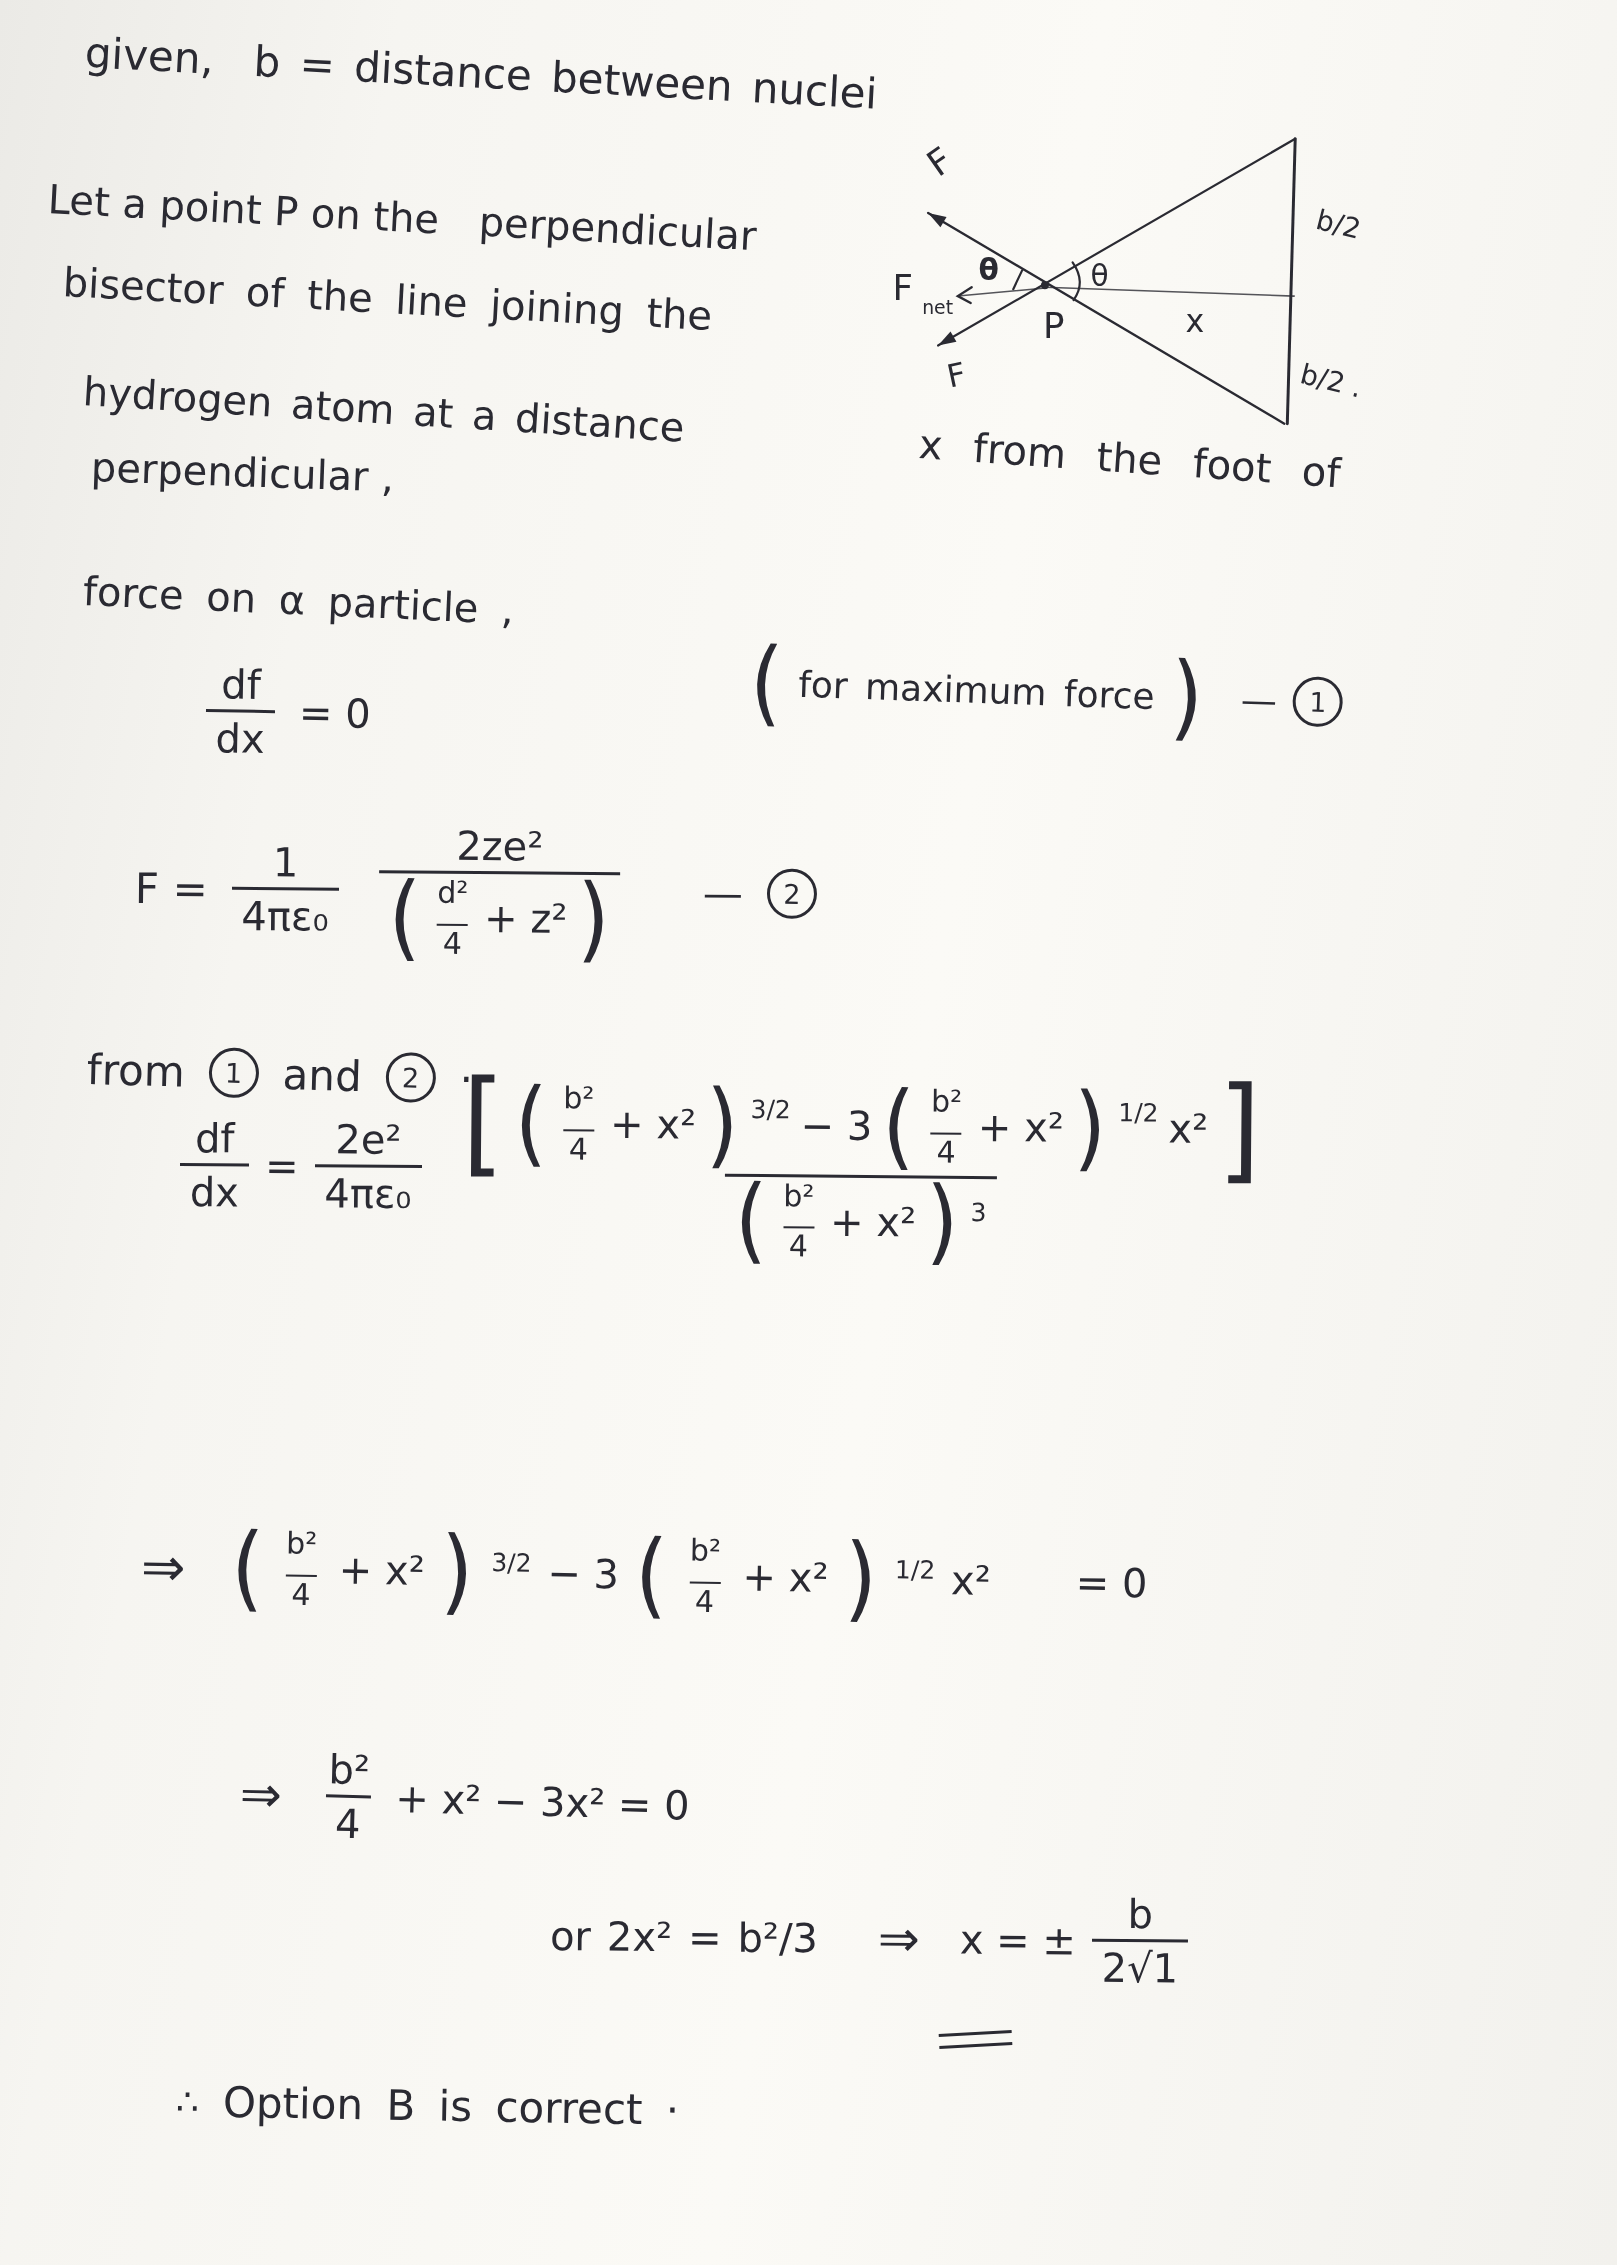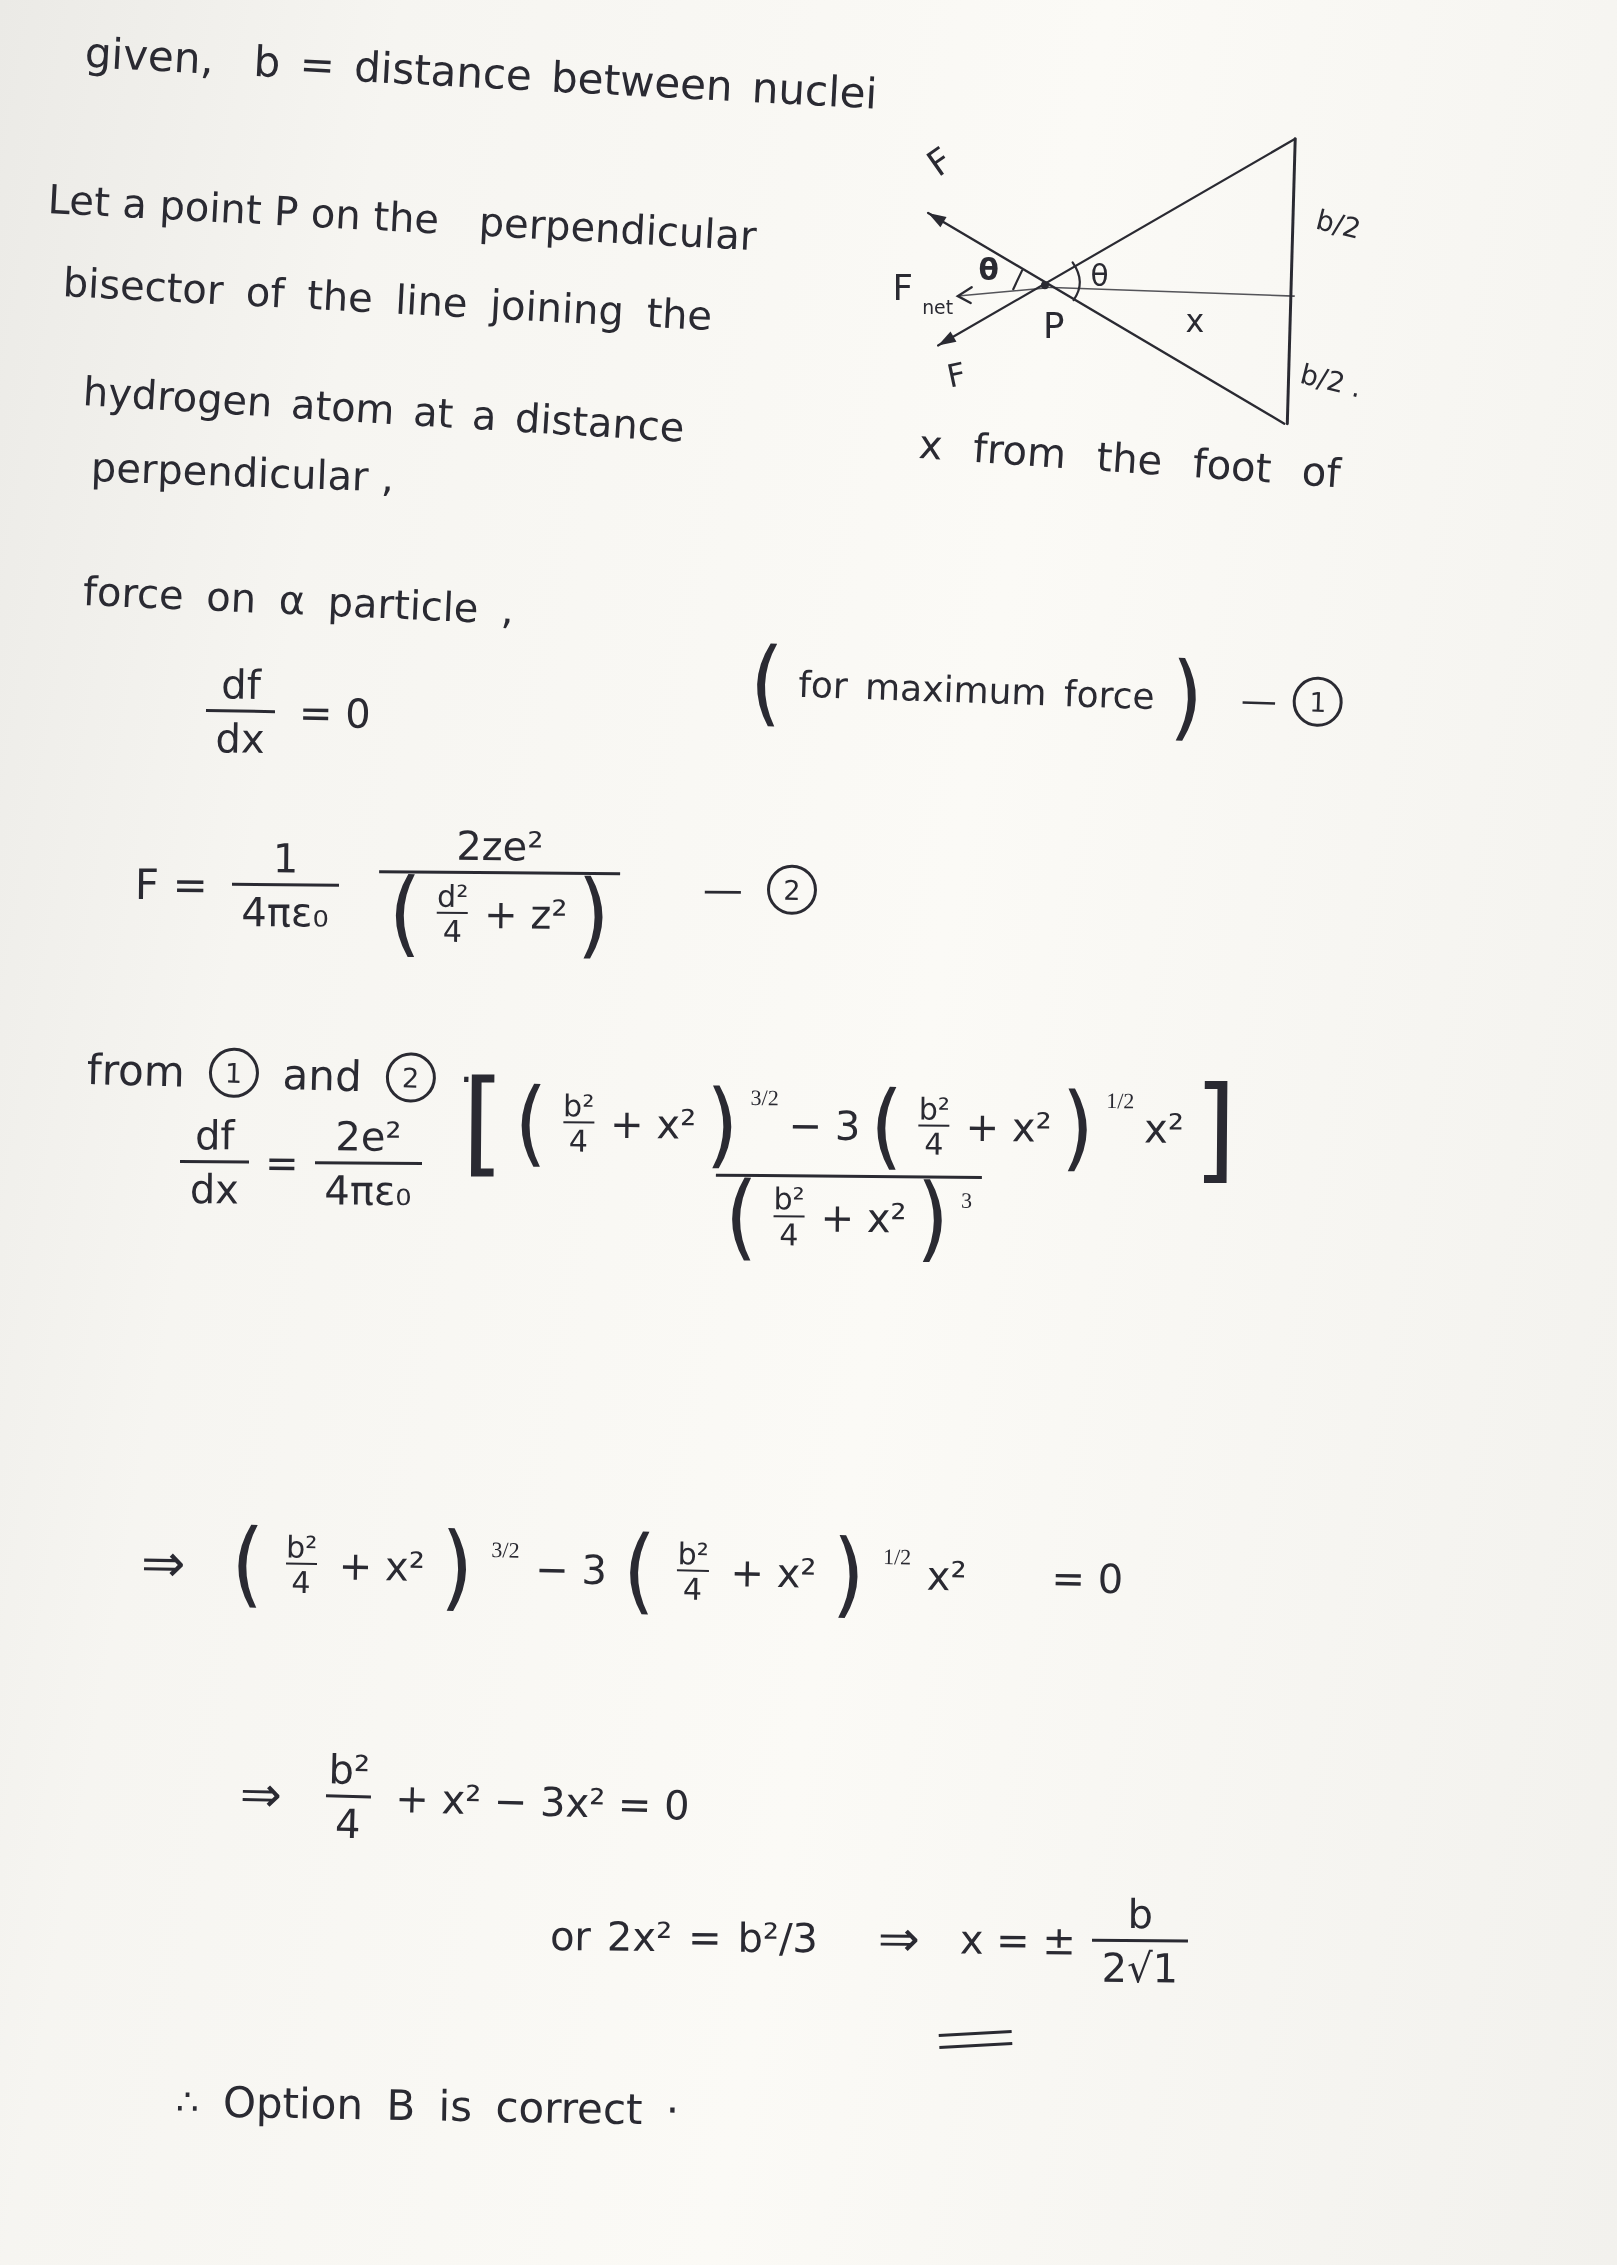--- a/index.html
+++ b/index.html
@@ -11,25 +11,25 @@
   .hw{position:absolute;white-space:nowrap;display:flex;align-items:center;transform-origin:left center;}
   .t42{font-size:42px;} .t40{font-size:40px;} .t36{font-size:36px;}
   .gap16{gap:16px;} .gap24{gap:24px;} .gap40{gap:40px;}
   .ws6{word-spacing:6px;} .ws10{word-spacing:10px;} .ws18{word-spacing:18px;}
   
   .fr{display:inline-flex;flex-direction:column;align-items:center;line-height:1.15;}
   .fr .n{padding:0 10px 2px;}
   .fr .d{border-top:3px solid currentColor;padding:3px 10px 0;}
   .fr.sm{font-size:30px;line-height:1.05;}
   .fr.sm .d{border-top-width:2.5px;padding:2px 6px 0;}
-  .fr.sm .n{padding:0 6px 0;}
+  .fr.sm .n{padding:0 6px 15px;}
   .row{display:inline-flex;align-items:center;gap:10px;}
   .bp{font-size:83px;font-weight:400;line-height:0.9;transform:scaleY(1.12);display:inline-block;}
   .bbr{font-size:109px;font-weight:400;line-height:0.85;display:inline-block;transform:scaleY(1.05);}
-  .ex{font-size:22px;align-self:flex-start;position:relative;top:6px;margin-left:2px;font-family:Liberation Serif, serif;}
+  .ex{font-size:25px;align-self:flex-start;position:relative;top:17px;margin-left:2px;}
   .eqrow{position:absolute;display:flex;align-items:center;font-size:40px;transform-origin:left center;}
   .circ{display:inline-flex;width:44px;height:44px;border:3px solid currentColor;border-radius:50%;
         align-items:center;justify-content:center;font-size:27px;flex:none;}
   .dbl{position:absolute;width:73px;height:9px;border-top:3px solid currentColor;border-bottom:3px solid currentColor;transform:rotate(-3deg);}
   svg text{font-family:"DejaVu Sans",sans-serif;fill:#2a2a32;}
 </style>
 </head>
 <body>
 
 <div class="hw t42 gap40" style="left:85px;top:28px;transform:rotate(3deg);">

